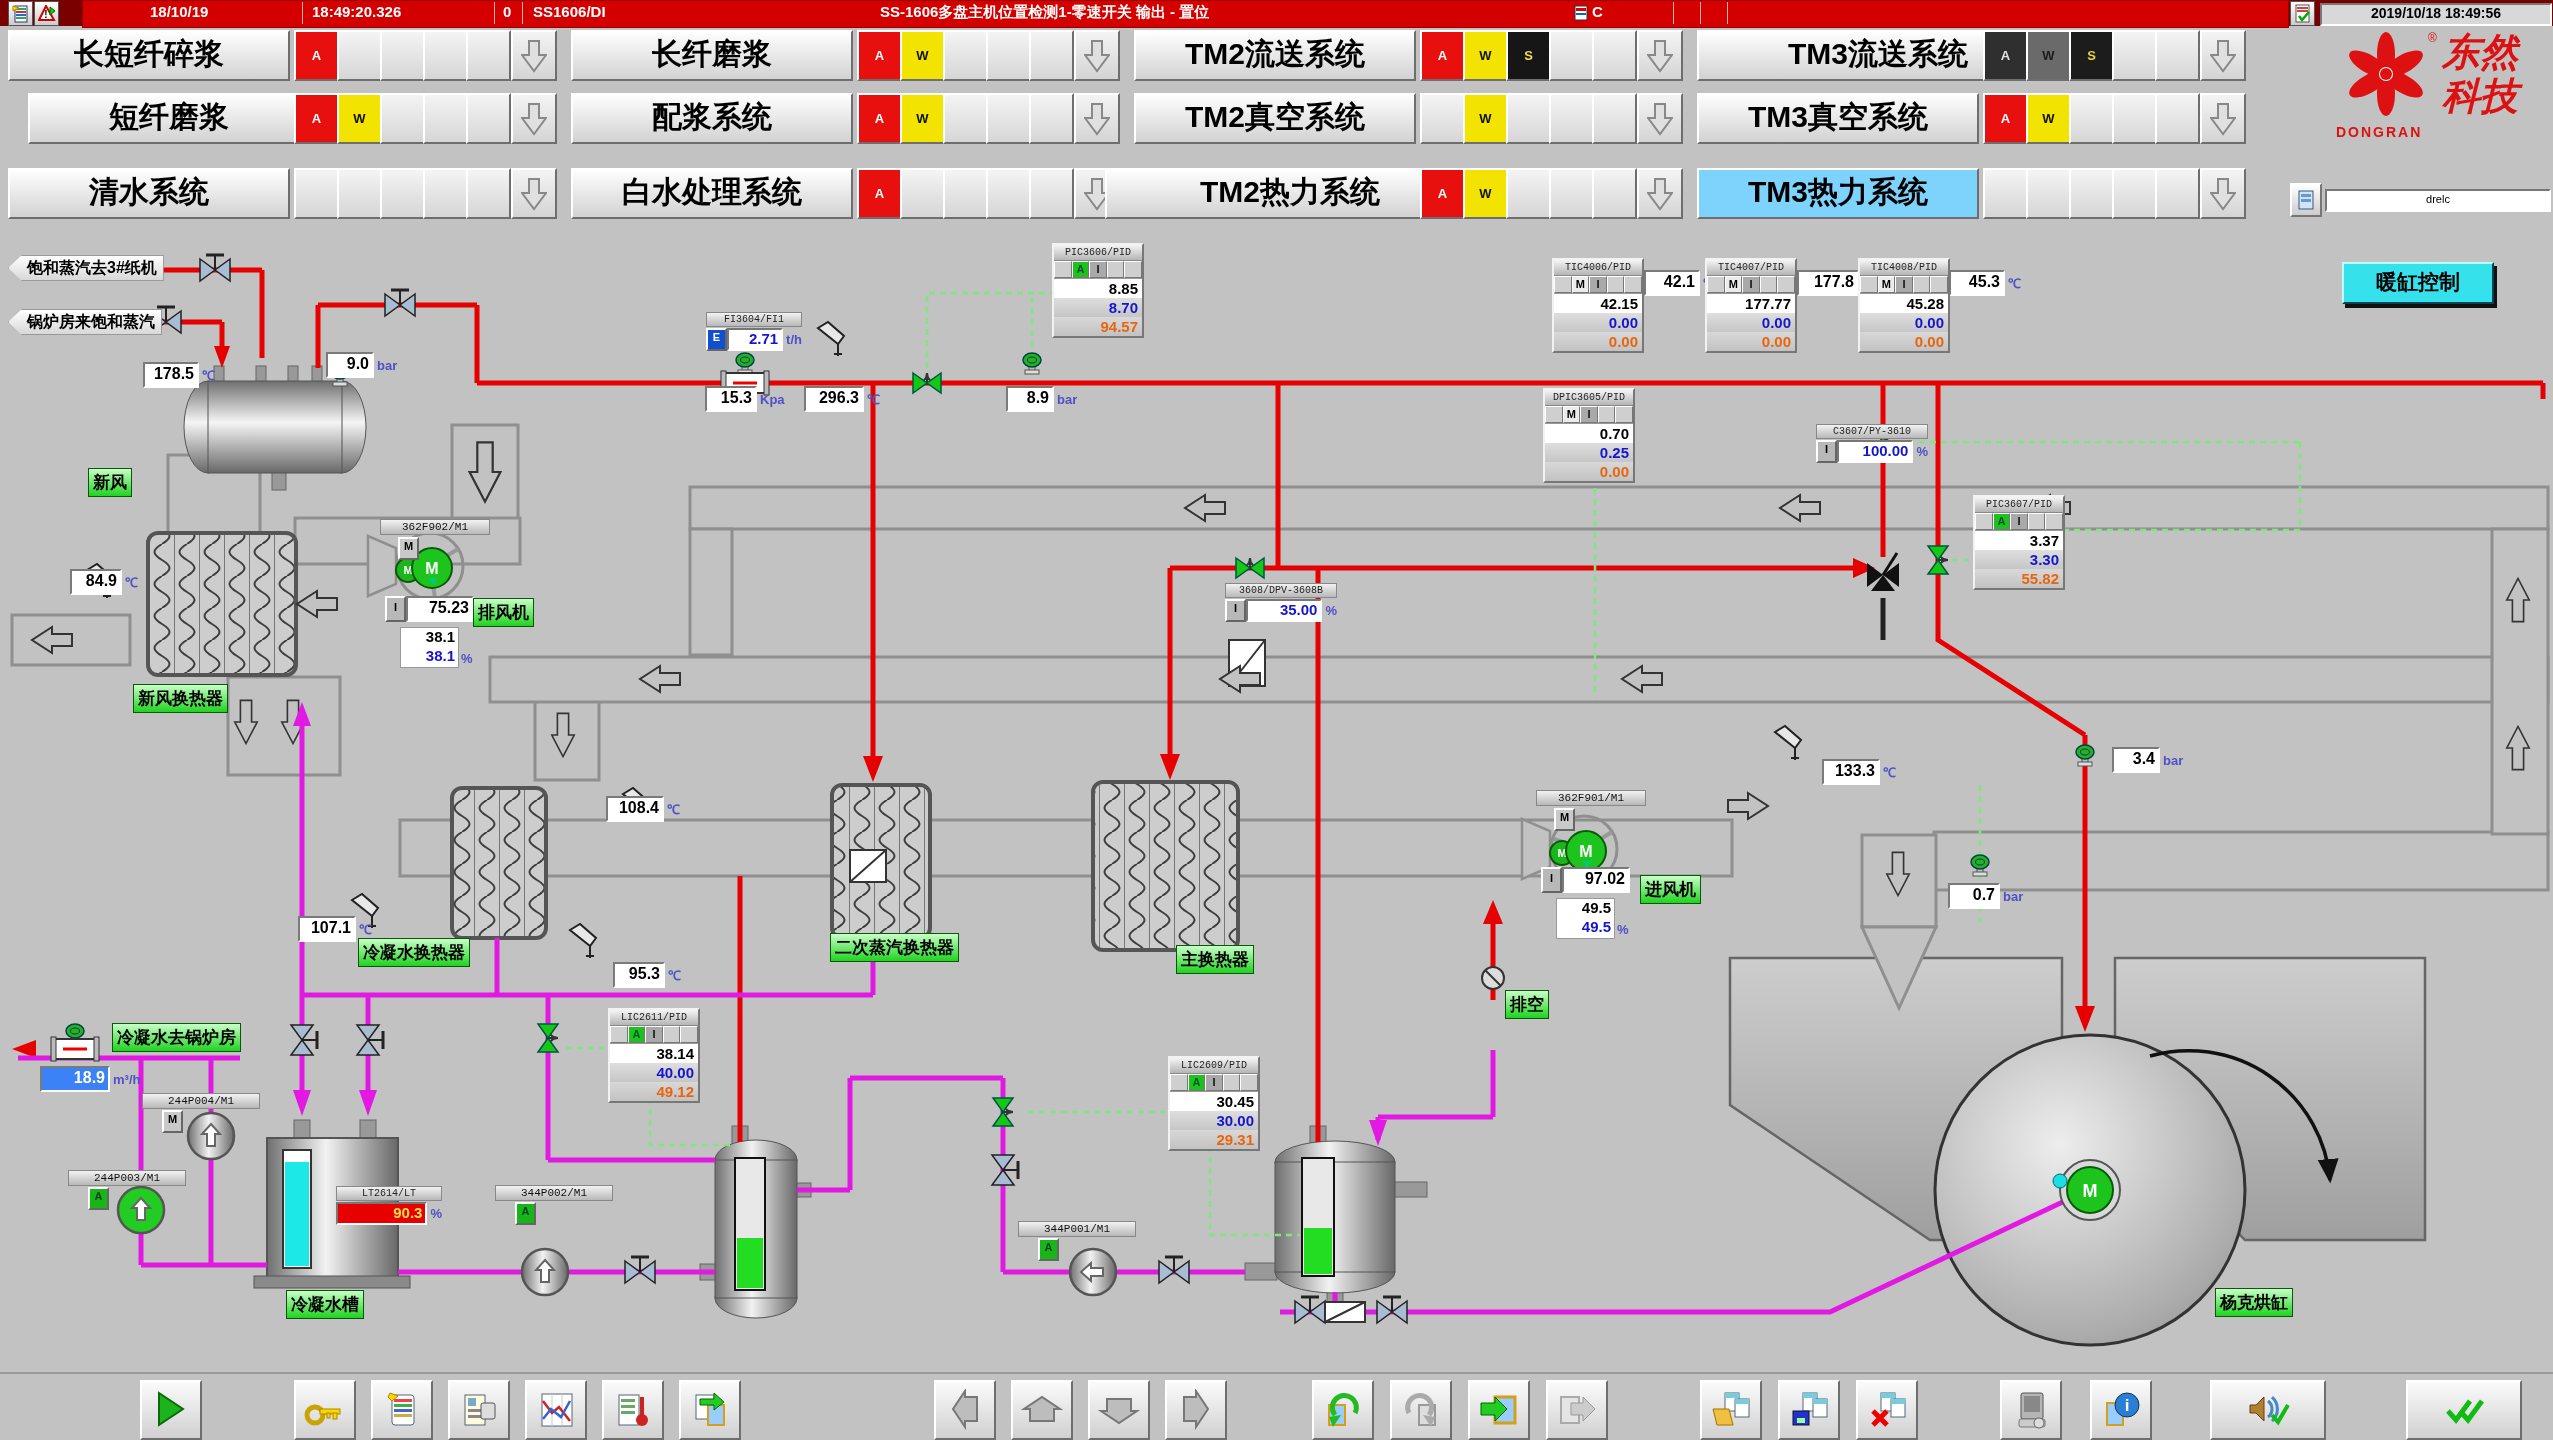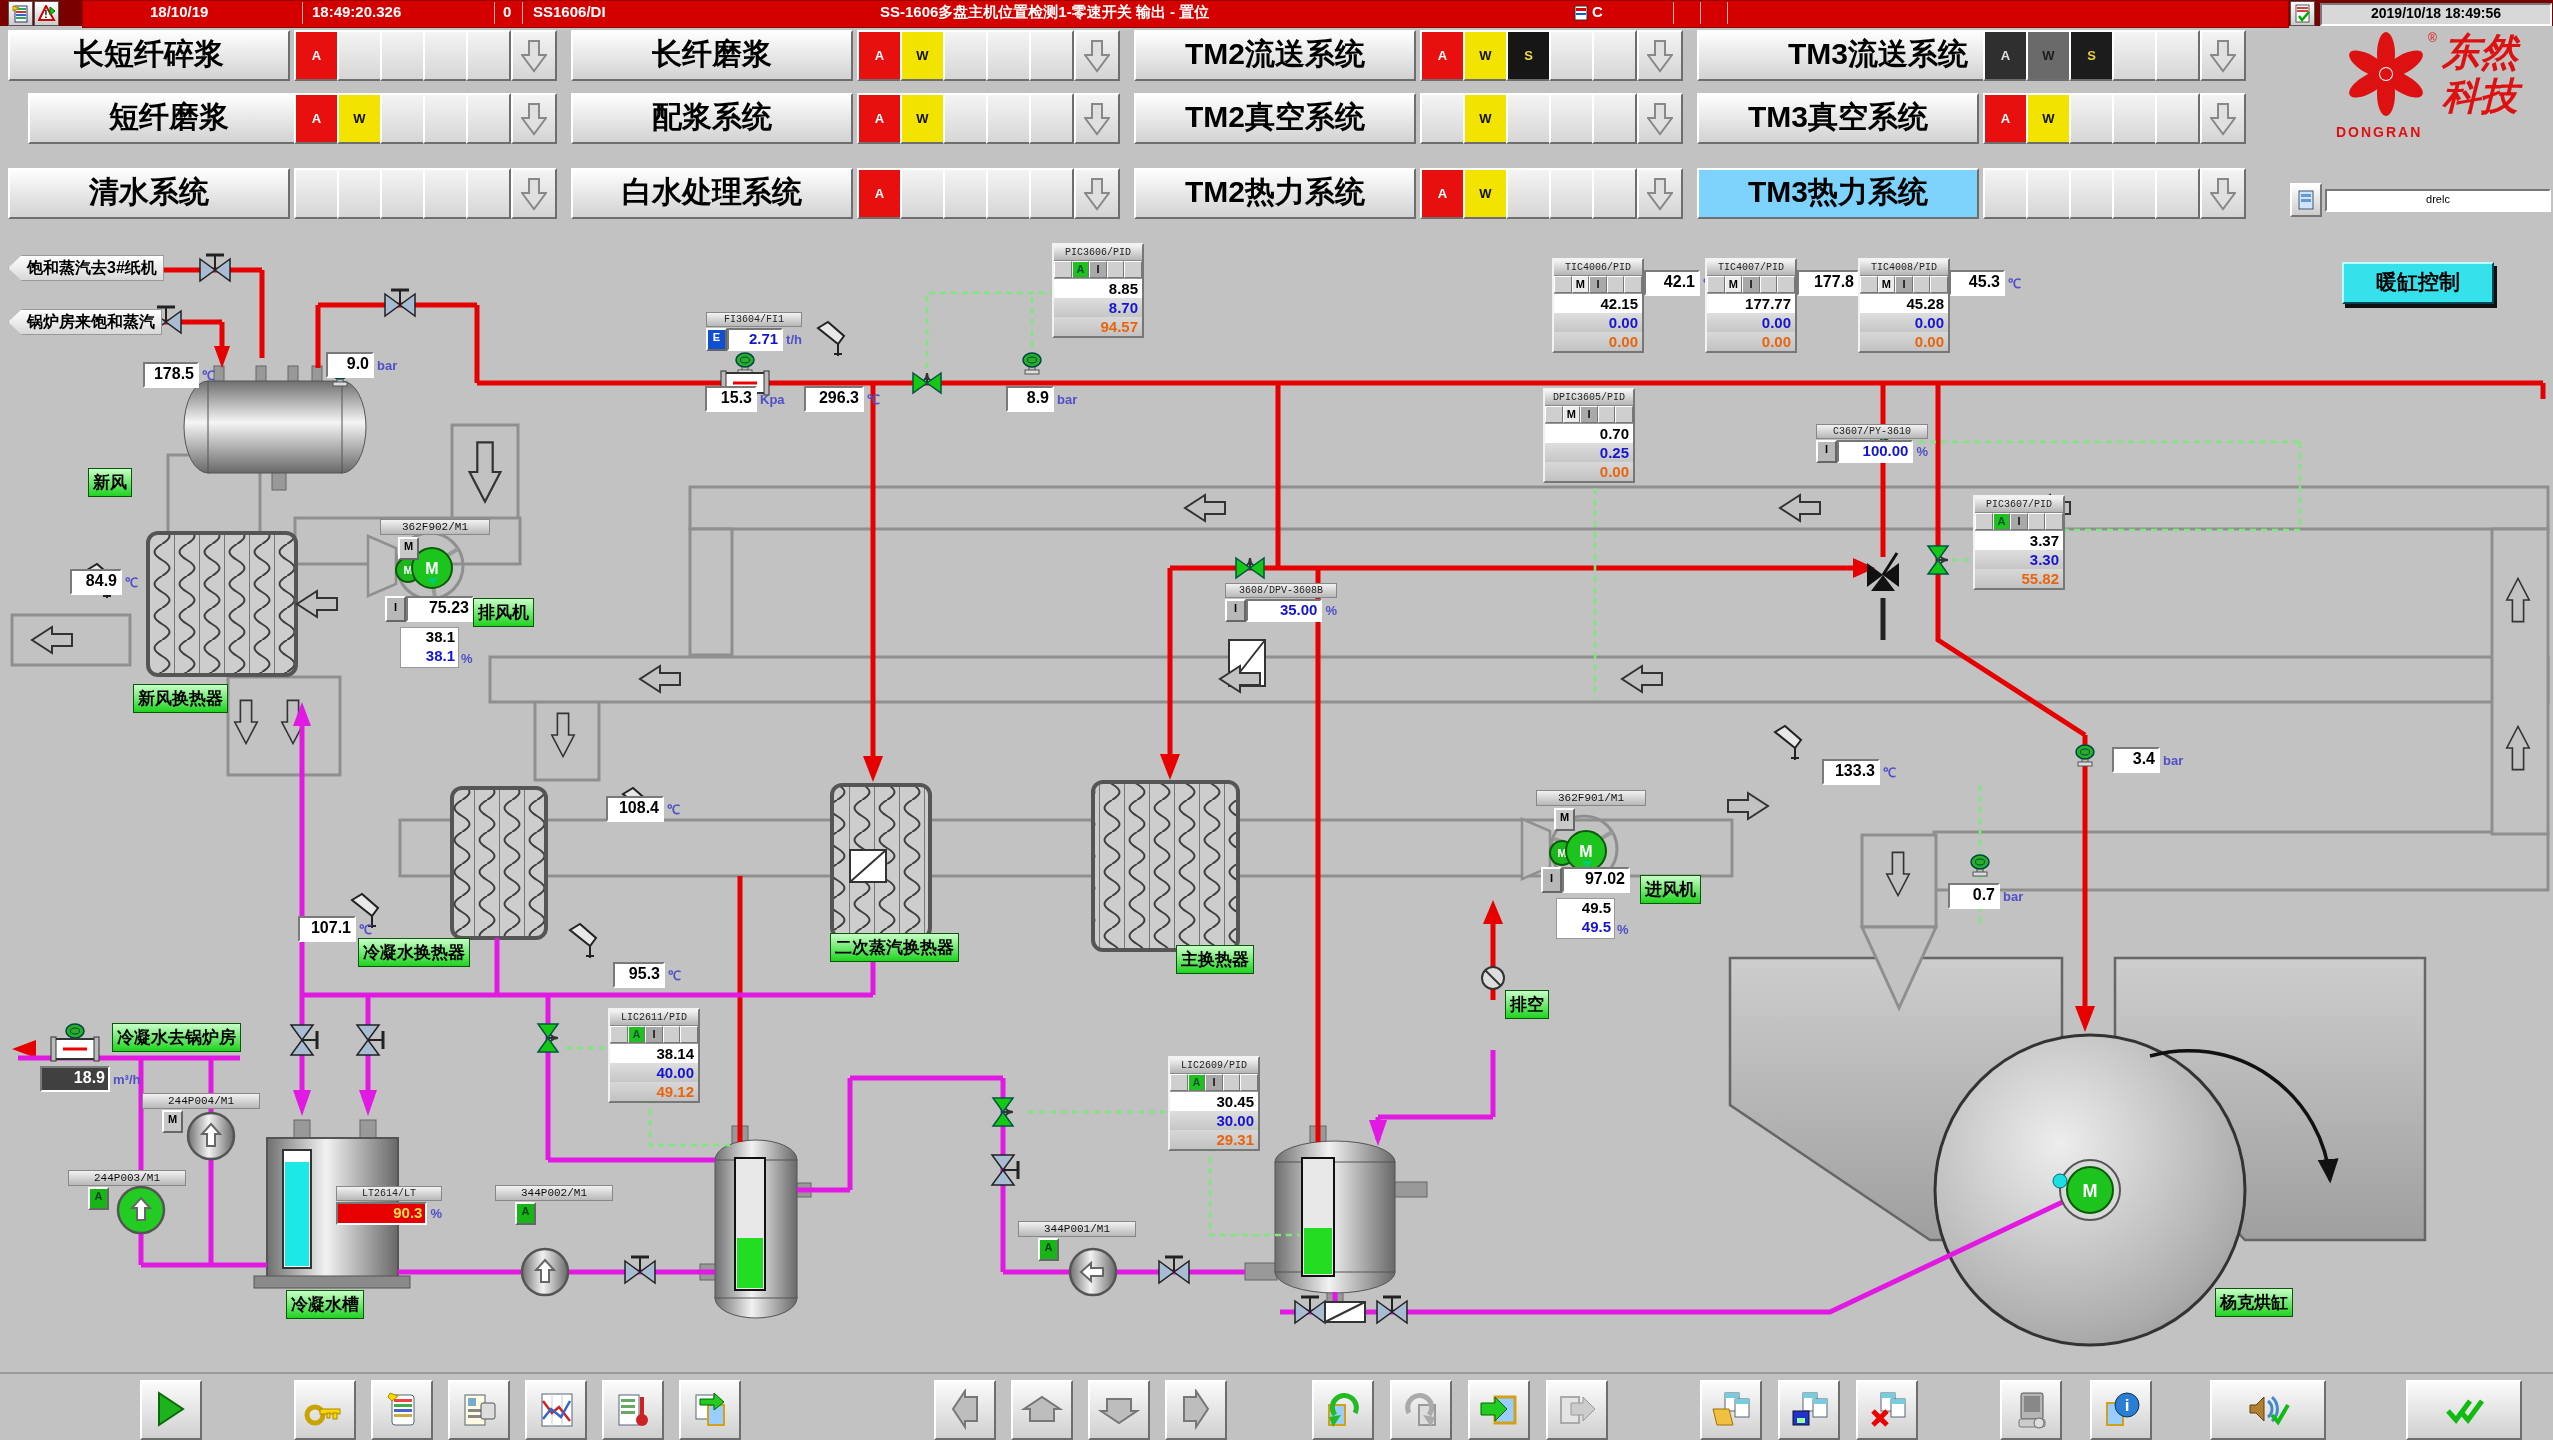--- a/index.html
+++ b/index.html
@@ -29,21 +29,21 @@
     font-weight:bold;font-style:italic;font-size:38px;line-height:40px;}
   #brand .en{position:absolute;left:6px;top:96px;color:#dd1111;font-size:14px;font-weight:bold;letter-spacing:2px;}
   #sidefield{position:absolute;left:2325px;top:189px;width:222px;height:19px;background:#fff;
     border:2px solid;border-color:#777 #fff #fff #777;font-size:11px;text-align:center;line-height:16px;color:#000;}
   #sideicon{position:absolute;left:2290px;top:183px;width:28px;height:30px;background:linear-gradient(#fff,#ccc);
     border:2px solid;border-color:#fff #777 #777 #fff;display:flex;align-items:center;justify-content:center;}
   
   .vwrap{position:absolute;display:flex;align-items:center;white-space:nowrap;}
   .vbox{height:22px;background:#fff;border:2px solid;border-color:#7a7a7a #fff #fff #7a7a7a;
     color:#000;font-size:16px;font-weight:bold;text-align:right;padding:0 3px;line-height:20px;}
-  .vbox.alarm{background:#404040;color:#fff;}
+  .vbox.alarm{background:#3b82f6;color:#fff;}
   .unit{font-size:13px;font-weight:bold;color:#5050c8;margin-left:3px;}
   .glabel{position:absolute;background:linear-gradient(#c8ffc8,#1fd31f);border:1px solid #0a570a;
     color:#000;font-size:17px;font-weight:bold;text-align:center;padding:2px 4px;white-space:nowrap;}
   .flabel{position:absolute;height:24px;background:linear-gradient(#ffffff,#d8d8d8);border:1px solid #999;
     color:#000;font-size:16px;font-weight:bold;text-align:center;line-height:24px;white-space:nowrap;
     clip-path:polygon(14px 0,100% 0,100% 100%,14px 100%,0 50%);padding:0 6px 0 18px;}
   .fp{position:absolute;width:88px;background:#cfcfcf;border:2px solid;border-color:#f2f2f2 #777 #777 #f2f2f2;}
   .fp .tt{height:15px;background:linear-gradient(#f5f5f5,#b5b5b5);border-bottom:1px solid #888;
     font-size:10px;color:#222;text-align:center;line-height:15px;font-family:"Liberation Mono",monospace;}
   .fp .modes{display:flex;height:17px;border-bottom:1px solid #999;}
@@ -237,21 +237,21 @@
       <div class="slot" style="left: 857px; top: 168px; background: rgb(232, 15, 15); color: rgb(255, 255, 255);">A</div>
       <div class="slot" style="left: 900px; top: 168px;"></div>
       <div class="slot" style="left: 943px; top: 168px;"></div>
       <div class="slot" style="left: 986px; top: 168px;"></div>
       <div class="slot" style="left: 1029px; top: 168px;"></div>
       <div class="navarr" style="left: 1074px; top: 168px;">
         <svg width="26" height="34">
           <polygon points="8,2 18,2 18,16 25,16 13,32 1,16 8,16" fill="#e0e0e0" stroke="#888" stroke-width="2"></polygon>
         </svg>
       </div>
-      <div class="navbig" style="left: 1134px; top: 168px;">TM2热力系统</div>
+      <div class="navbig" style="left: 1105px; top: 168px; padding-left: 44px;">TM2热力系统</div>
       <div class="slot" style="left: 1420px; top: 168px; background: rgb(232, 15, 15); color: rgb(255, 255, 255);">A</div>
       <div class="slot" style="left: 1463px; top: 168px; background: rgb(242, 228, 0); color: rgb(17, 17, 17);">W</div>
       <div class="slot" style="left: 1506px; top: 168px;"></div>
       <div class="slot" style="left: 1549px; top: 168px;"></div>
       <div class="slot" style="left: 1592px; top: 168px;"></div>
       <div class="navarr" style="left: 1637px; top: 168px;">
         <svg width="26" height="34">
           <polygon points="8,2 18,2 18,16 25,16 13,32 1,16 8,16" fill="#e0e0e0" stroke="#888" stroke-width="2"></polygon>
         </svg>
       </div>

